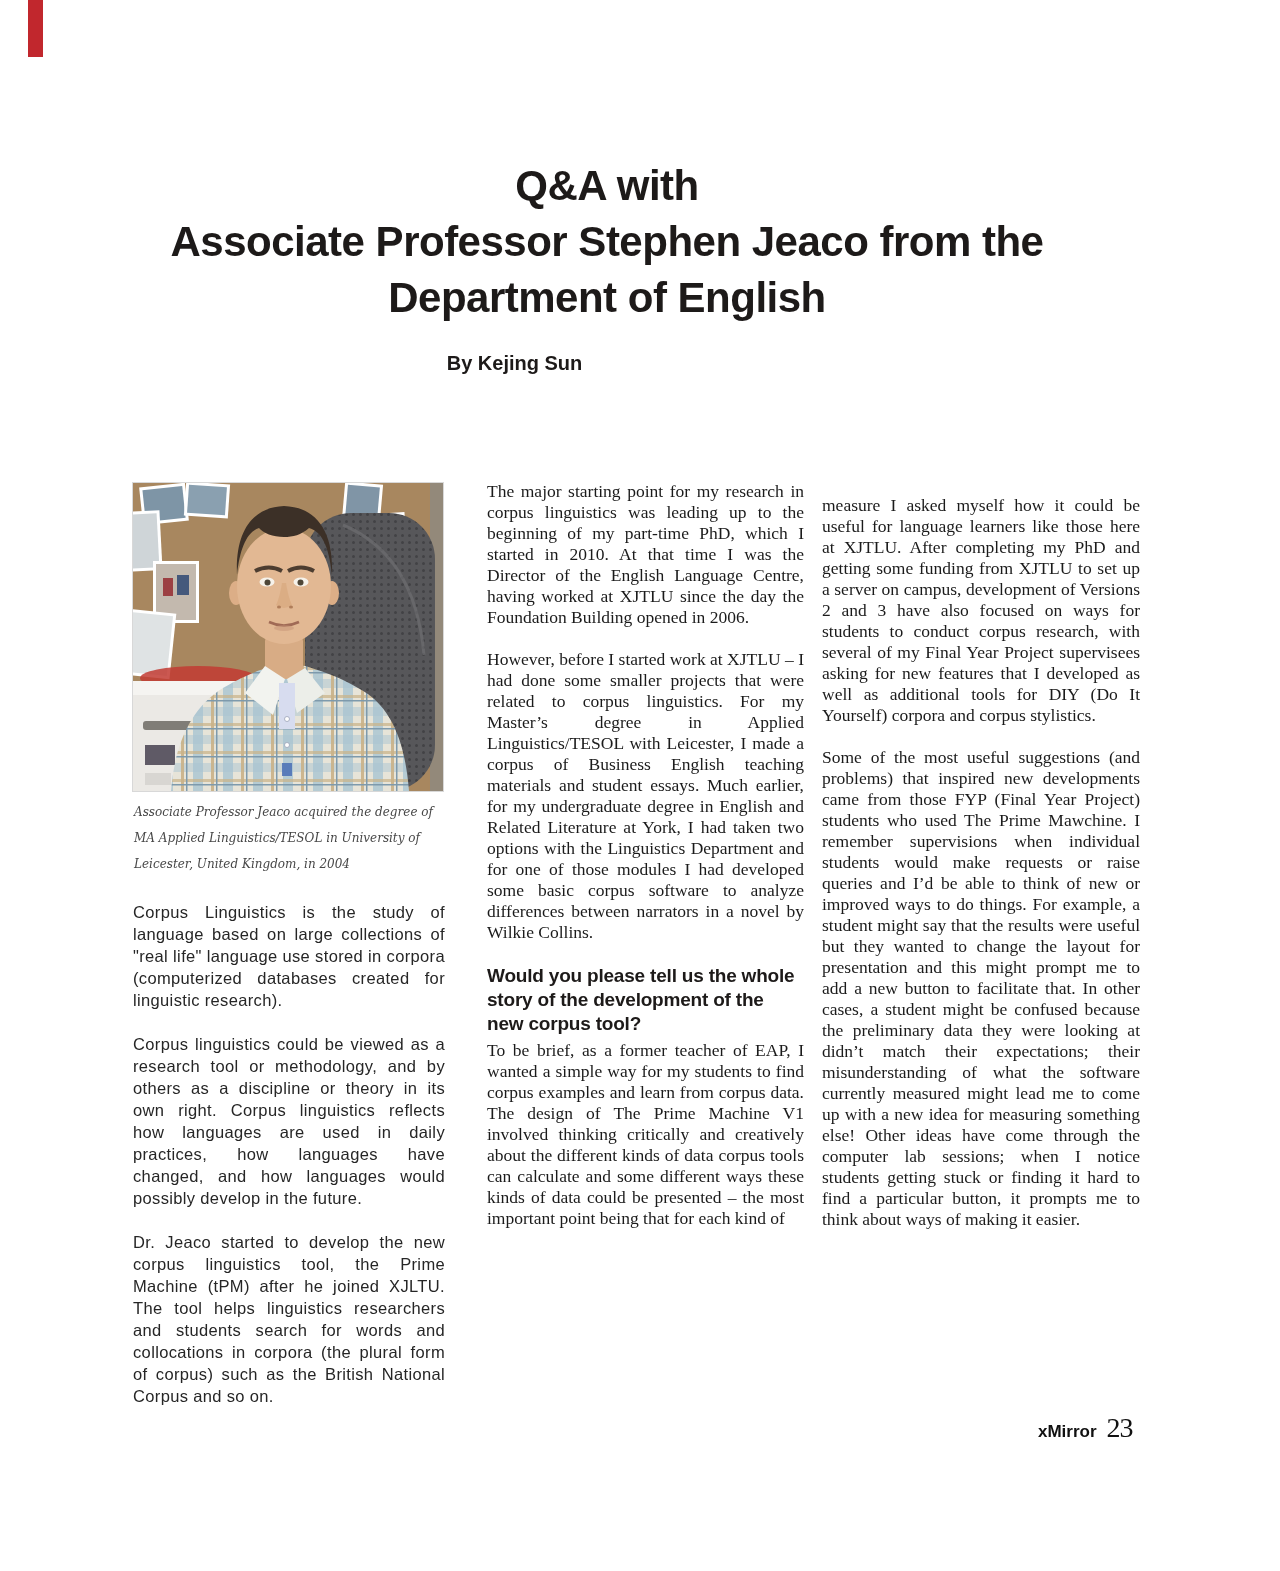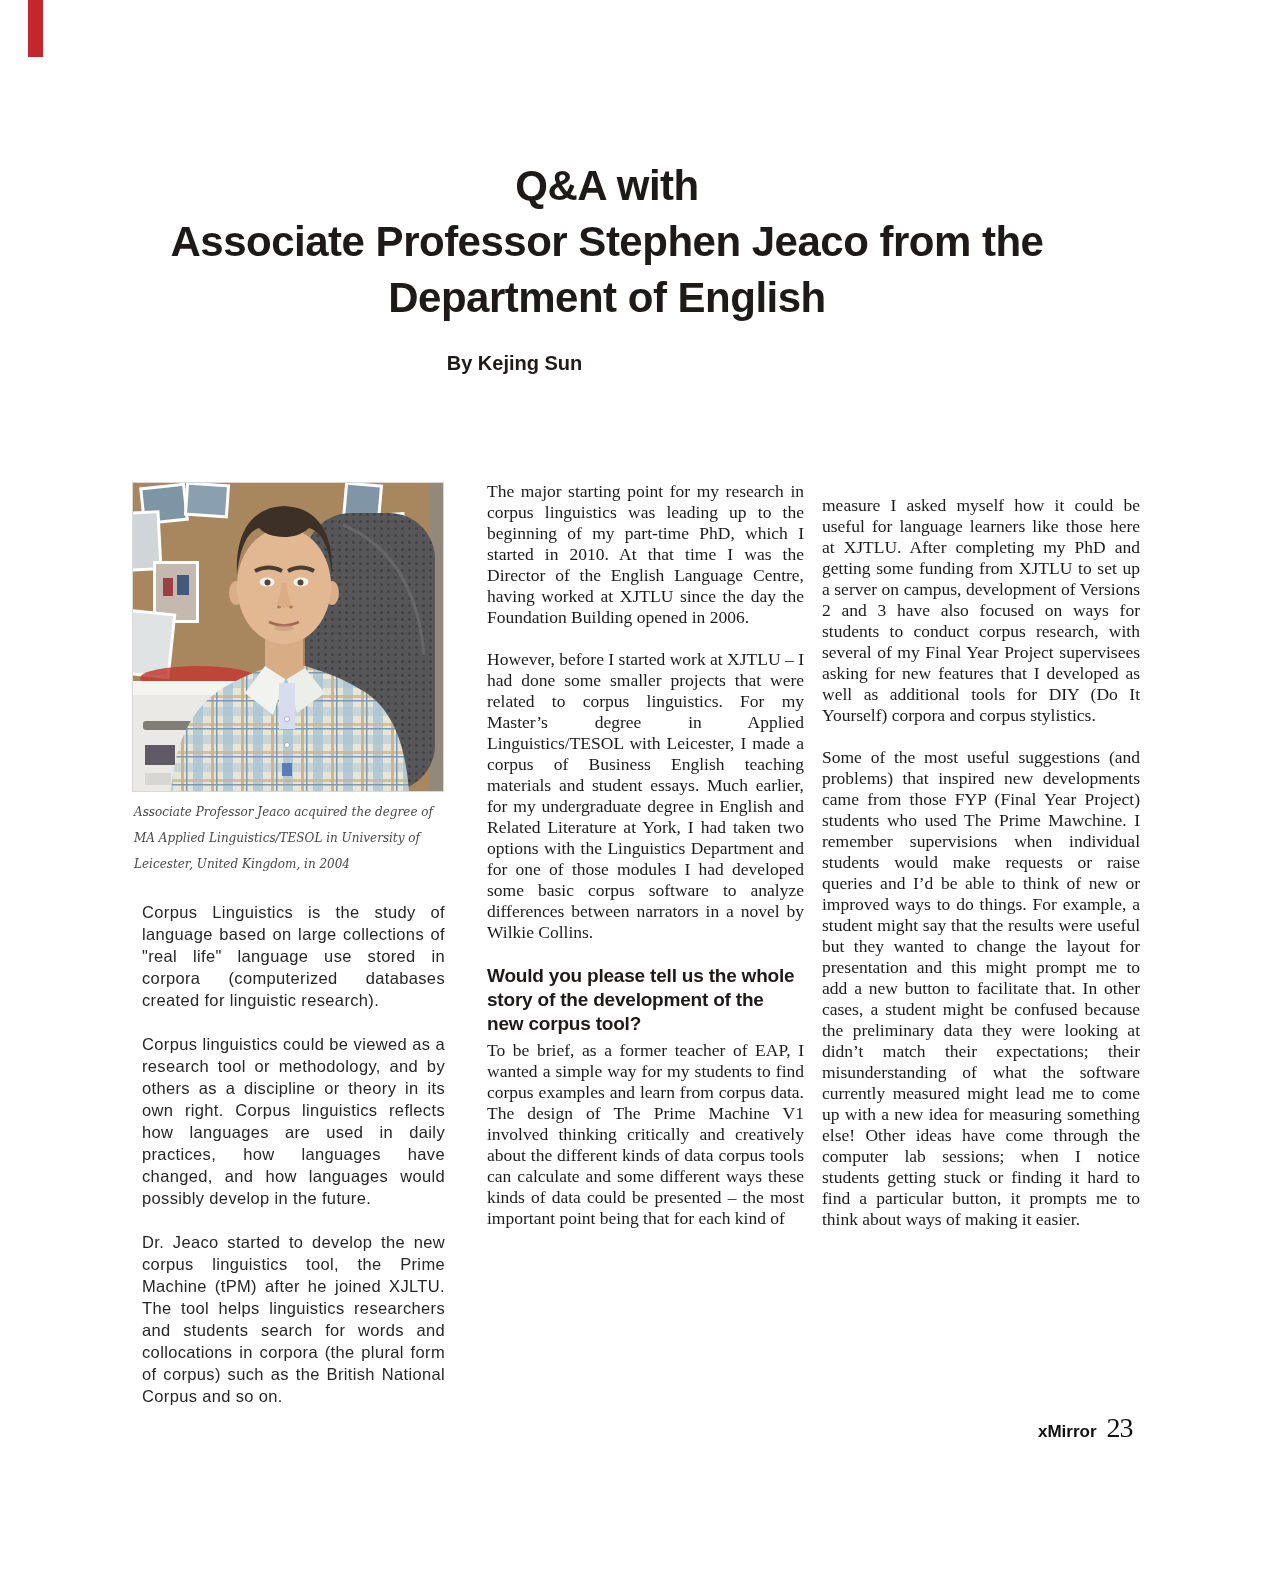--- a/index.html
+++ b/index.html
@@ -50,21 +50,21 @@
   }
 
   .col { position: absolute; }
   .col-1 {
     left: 133px; top: 901px; width: 312px;
     font-size: 16.5px; line-height: 22px;
     letter-spacing: 0.35px;
     text-align: justify;
     color: #262626;
   }
-  .col-1 p { margin: 0 0 22px 9px; }
+  .col-1 p { margin: 0 0 22px 0; }
 
   .col-2 { left: 487px; top: 481px; width: 317px; }
   .col-3 { left: 822px; top: 495px; width: 318px; }
 
   .q-heading {
     font-weight: bold;
     font-size: 19px; line-height: 24px;
     letter-spacing: -0.2px;
     margin: 0 0 4px 0;
     color: #1d1a19;

